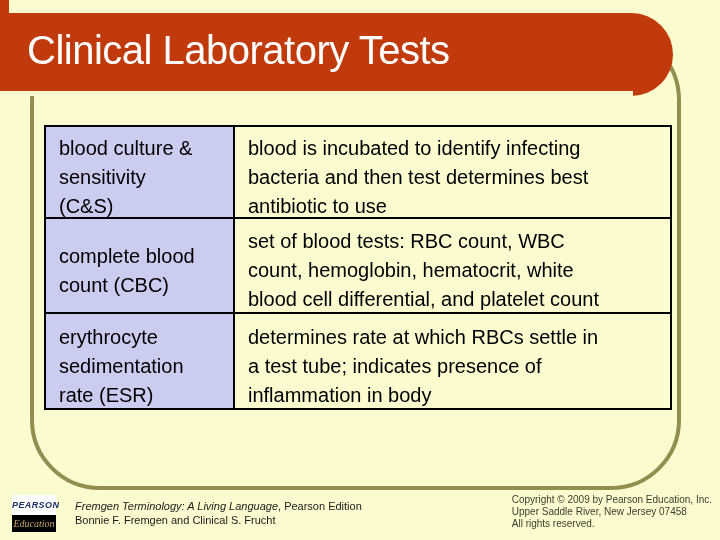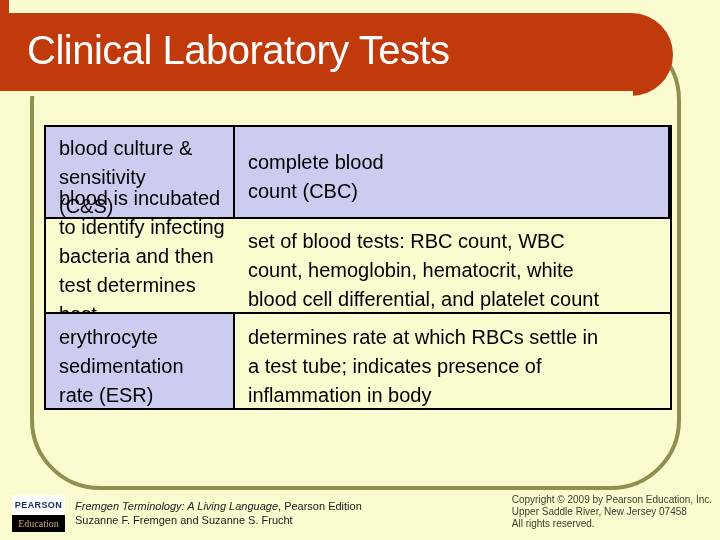--- a/index.html
+++ b/index.html
@@ -82,23 +82,24 @@
     background: #CCCCF0;
     border-right: 2px solid #000;
   }
   .def { background: #FBFBD0; }
   .bb { border-bottom: 2px solid #000; }
 
   
   .logo {
     position: absolute;
     left: 12px; top: 495px;
-    width: 53px;
+    width: 44px;
     text-align: center;
     z-index: 5;
+    font-style: italic;
   }
   .logo-top {
     background: #FFFFFF;
     color: #1C2E6B;
     font-weight: bold;
     font-size: 9px;
     line-height: 20px;
     letter-spacing: 0.4px;
   }
   .logo-bottom {
@@ -137,41 +138,41 @@
 
 <div class="banner">
   <div class="slide-title">Clinical Laboratory Tests</div>
   <div class="banner-stripe"></div>
 </div>
 
 <div class="labtable">
   <div class="cell term bb">blood culture &amp;
 sensitivity
 (C&amp;S)</div>
-  <div class="cell term bb">complete blood
-count (CBC)</div>
   <div class="cell def bb">blood is incubated to identify infecting
 bacteria and then test determines best
 antibiotic to use</div>
+  <div class="cell term bb">complete blood
+count (CBC)</div>
   <div class="cell def bb">set of blood tests: RBC count, WBC
 count, hemoglobin, hematocrit, white
 blood cell differential, and platelet count</div>
   <div class="cell term">erythrocyte
 sedimentation
 rate (ESR)</div>
   <div class="cell def">determines rate at which RBCs settle in
 a test tube; indicates presence of
 inflammation in body</div>
 </div>
 
 <div class="logo">
   <div class="logo-top">PEARSON</div>
   <div class="logo-bottom">Education</div>
 </div>
 
 <div class="book">
   <div><span class="italic">Fremgen Terminology: A Living Language</span><span>, Pearson Edition</span></div>
-  <div>Suzanne F. Fremgen and Suzanne S. Frucht</div>
+  <div>Bonnie F. Fremgen and Clinical S. Frucht</div>
 </div>
 
 <div class="copyright">Copyright © 2009 by Pearson Education, Inc.
 Upper Saddle River, New Jersey 07458
 All rights reserved.</div>
 
 </body></html>

